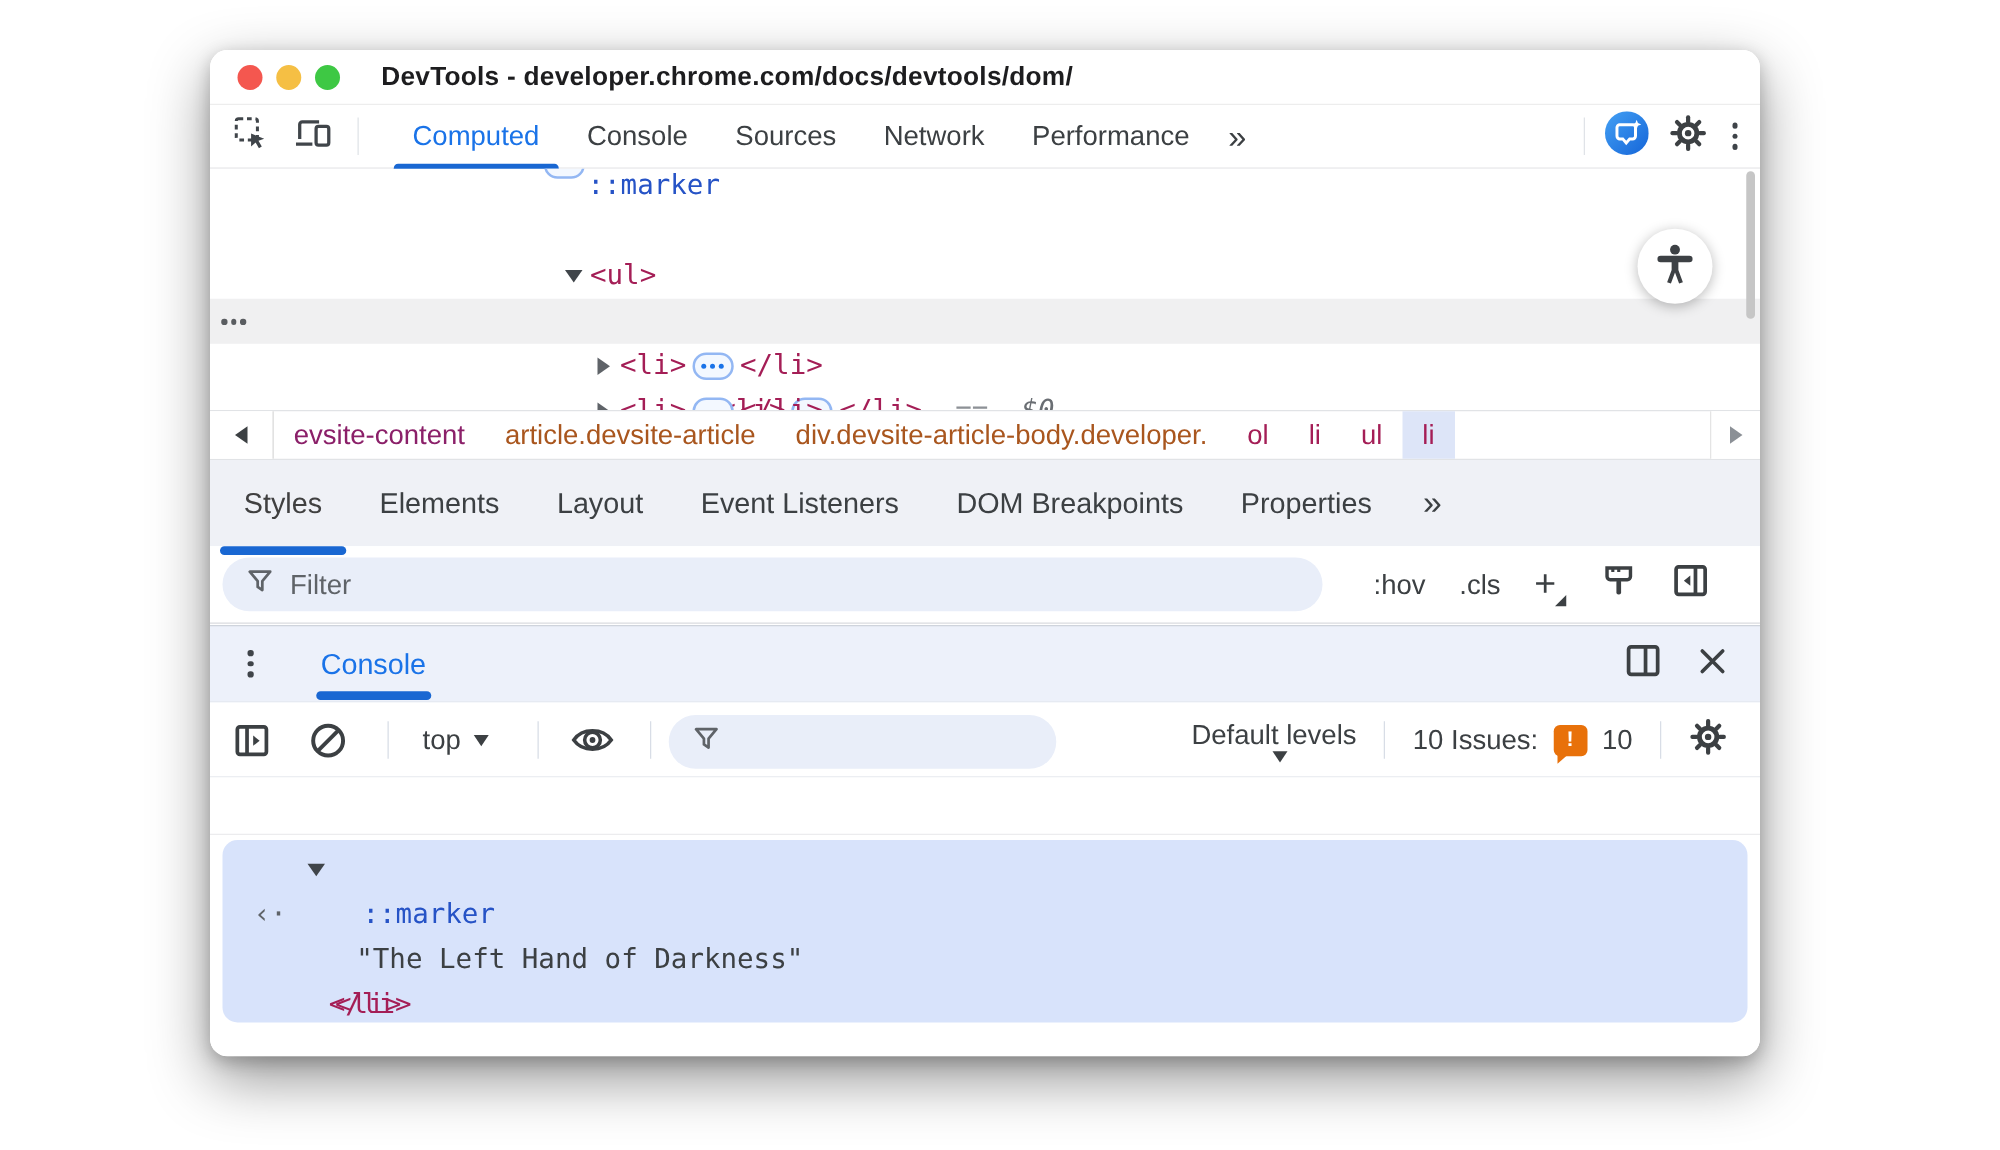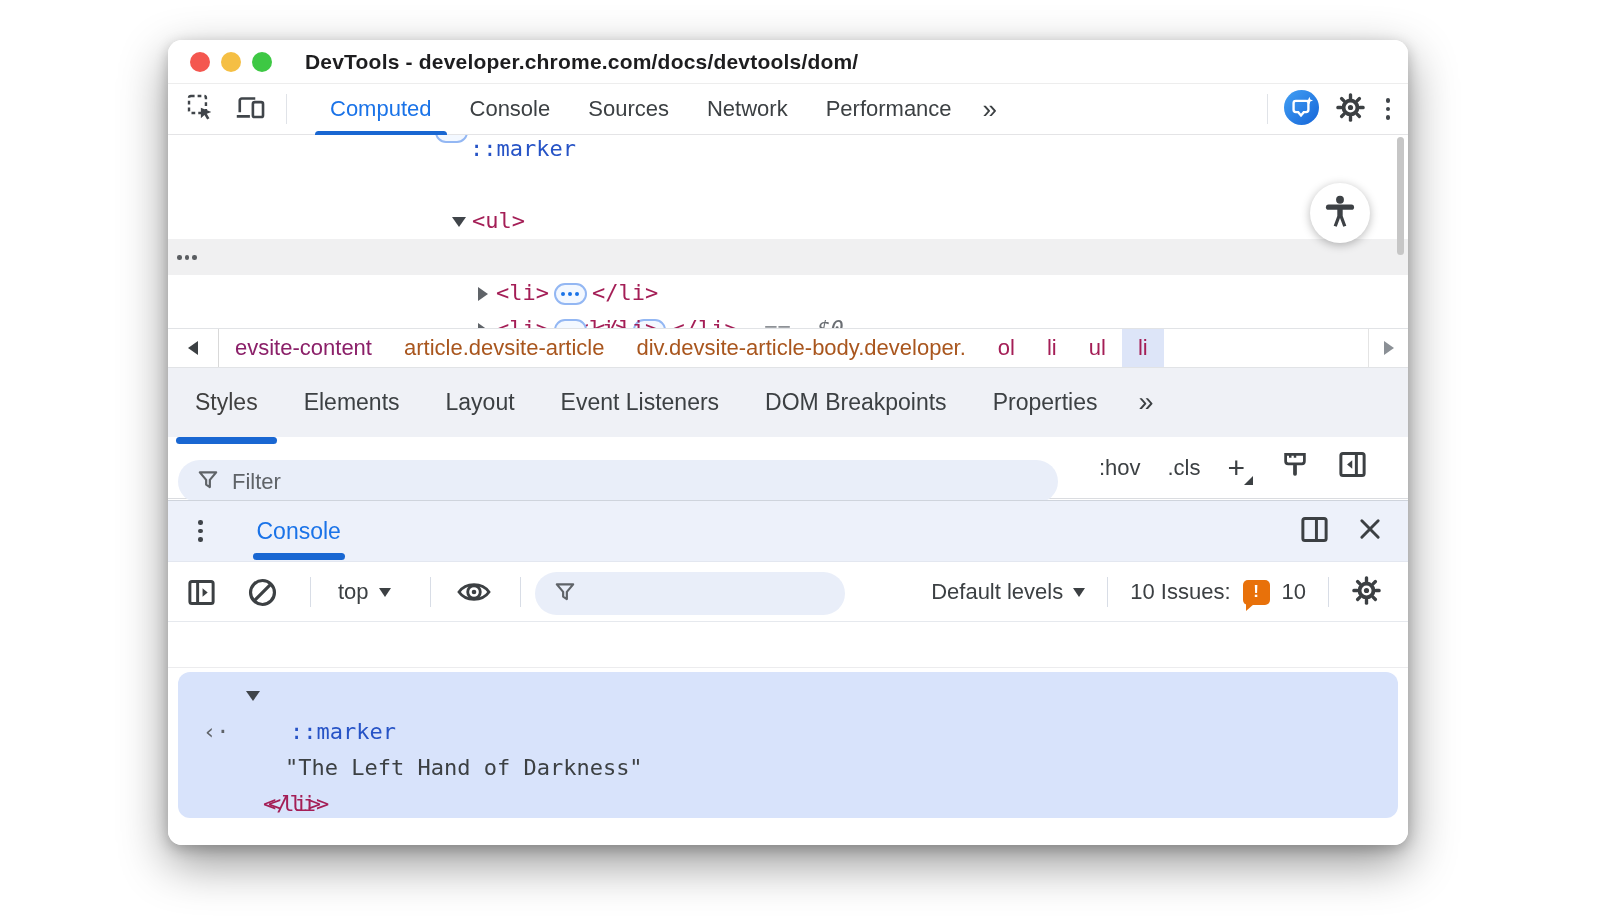--- a/index.html
+++ b/index.html
@@ -57,21 +57,21 @@
   .crumb.selected { background:#dde5f8; }
   
   .stabs { position:absolute; left:0; top:328px; width:100%; height:69px; background:#eff1f6; display:flex; align-items:center; padding-left:4px; }
   .stab { position:relative; height:100%; display:flex; align-items:center; padding:0 23px; font-size:23px; color:#3c4043; }
   .stab.active { color:#404040; }
   .stab.active::after { content:""; position:absolute; left:4px; right:4px; bottom:-7px; height:7px; border-radius:4px; background:#1967d2; z-index:3; }
   .stab-more { font-size:27px; color:#3c4043; padding:0 14px; margin-left:4px; }
   
   .sfilter { position:absolute; left:0; top:397px; width:100%; height:62px; background:#fff; border-bottom:1px solid #dadce0; display:flex; align-items:center; }
   .filter-pill { display:flex; align-items:center; gap:12px; height:43px; border-radius:22px; background:#e9eef9; padding:0 18px; }
-  .sfilter .filter-pill { position:absolute; left:10px; top:23px; width:880px; }
+  .sfilter .filter-pill { position:absolute; left:10px; top:9px; width:880px; }
   .filter-input { border:none; outline:none; background:transparent; font-size:22px; color:#5f6368; font-family:"Liberation Sans",sans-serif; width:100%; }
   .filter-input::placeholder { color:#5f6368; opacity:1; }
   .sfilter-right { position:absolute; right:40px; top:0; height:100%; display:flex; align-items:center; gap:27px; font-size:22px; color:#3c4043; }
   .plus-wrap { position:relative; font-size:30px; color:#3c4043; line-height:1; padding-right:8px; }
   .plus-corner { position:absolute; right:0; bottom:-2px; width:0; height:0; border-left:9px solid transparent; border-bottom:9px solid #3c4043; }
   
   .drawer-head { position:absolute; left:0; top:460px; width:100%; height:62px; background:#edf1fa; border-top:1px solid #cfd4dc; border-bottom:1px solid #e3e7f0; display:flex; align-items:center; }
   .kebab { display:flex; flex-direction:column; gap:4px; margin-left:30px; }
   .kebab i { width:4.5px; height:4.5px; border-radius:50%; background:#3f4449; }
   .drawer-tab { position:relative; height:100%; display:flex; align-items:center; margin-left:50px; padding:0 4px; font-size:23px; color:#1a73e8; }
@@ -344,21 +344,21 @@
     <div class="cdiv" style="left:352px;"></div>
     <div class="filter-pill ct-filter">
       <span>
         <svg width="24" height="24" viewBox="0 0 22 22" fill="none" stroke="#5f6368" stroke-width="2" stroke-linejoin="round">
             <path d="M3.5 4 h15 l-5.8 6.9 v6.6 l-3.4 -2.3 v-4.3 Z"></path>
           </svg>
       </span>
       <input class="filter-input" style="">
     </div>
     <div class="ct-right">
-      <span style="display:flex;align-items:center;">
+      <span style="display:flex;align-items:center;flex-direction:column;">
         <span class="ct-label">Default levels</span>
           <span class="caret"></span>
       </span>
       <span class="cdiv" style="position:static;"></span>
       <span style="display:flex;align-items:center;gap:12px;">
         <span class="ct-label">10 Issues:</span>
         <span class="issues-badge">
             <span>!</span>
           </span>
         <span class="ct-label">10</span>

